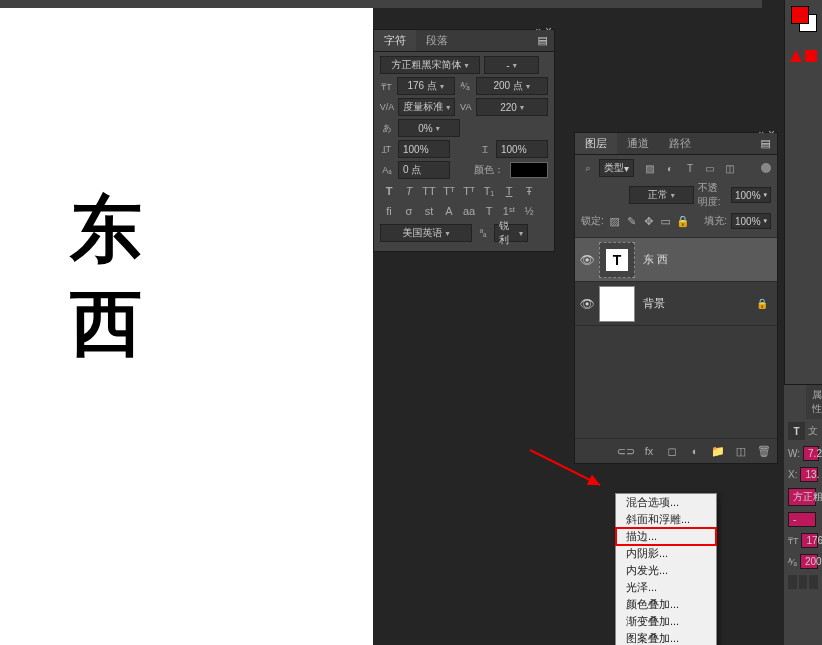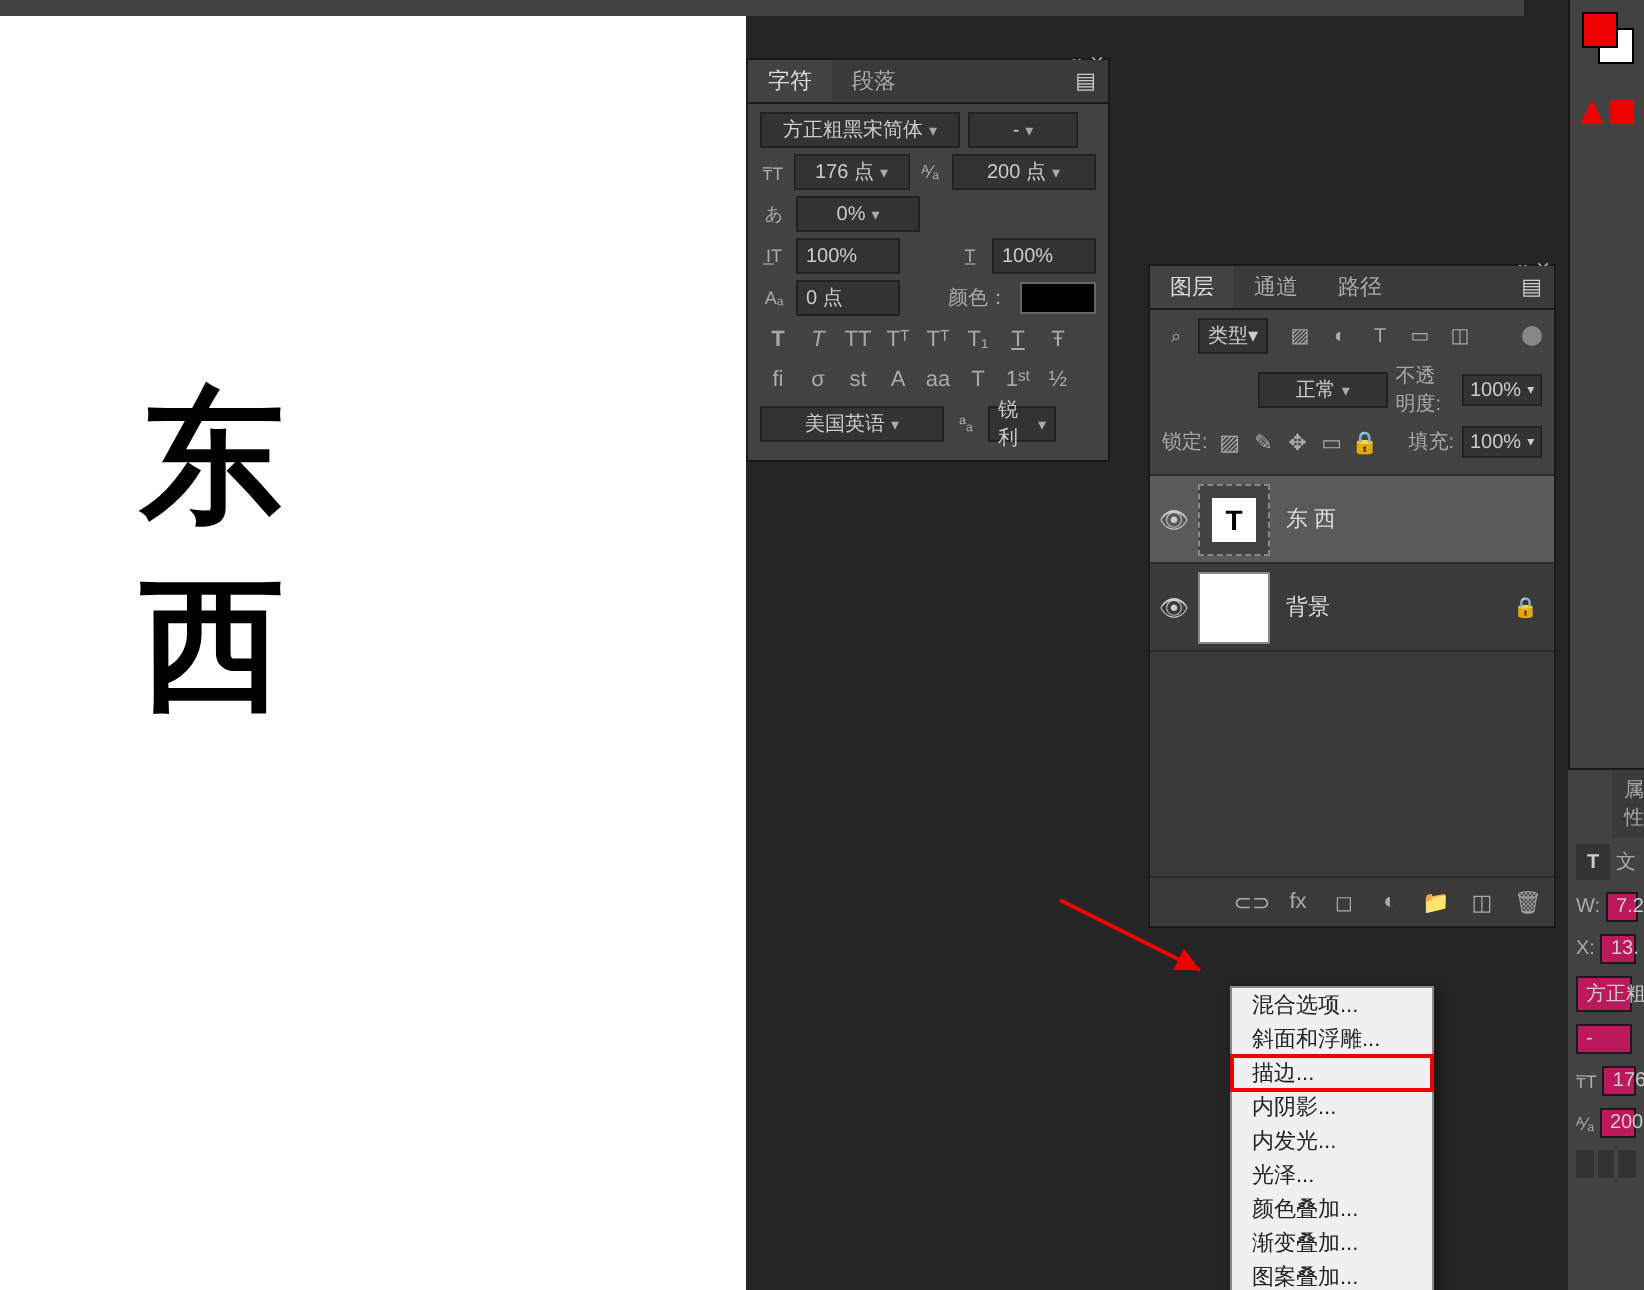--- a/index.html
+++ b/index.html
@@ -131,20 +131,30 @@
       <span class="icon-sm">₸T</span>
       <div class="select w-num">
           <span>176 点</span>
         </div>
       <span class="icon-sm">ᴬ⁄ₐ</span>
       <div class="select w-num2">
           <span>200 点</span>
         </div>
     </div>
     <div class="row">
+      <span class="icon-sm">V/A</span>
+      <div class="select w-num">
+          <span>度量标准</span>
+        </div>
+      <span class="icon-sm">VA</span>
+      <div class="select w-num2">
+          <span>220</span>
+        </div>
+    </div>
+    <div class="row">
       <span class="icon-sm">あ</span>
       <div class="select w-num">
           <span>0%</span>
         </div>
     </div>
     <div class="row">
       <span class="icon-sm">I̲T</span>
       <div class="input-box w-pct">
           <span>100%</span>
         </div>

